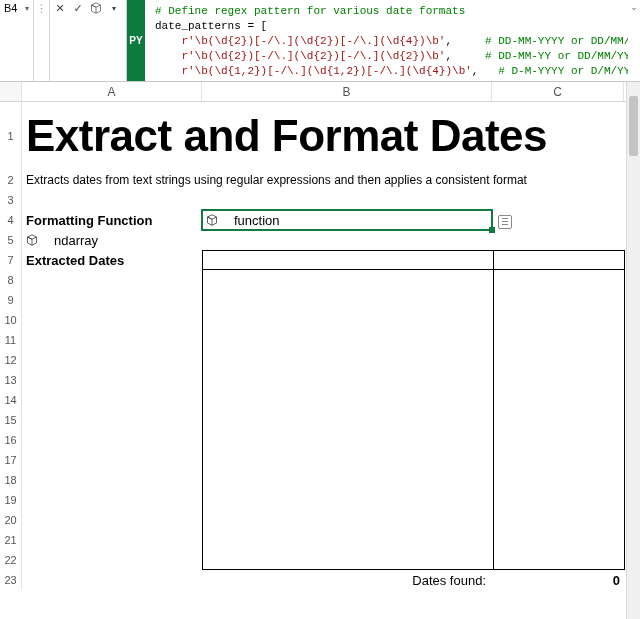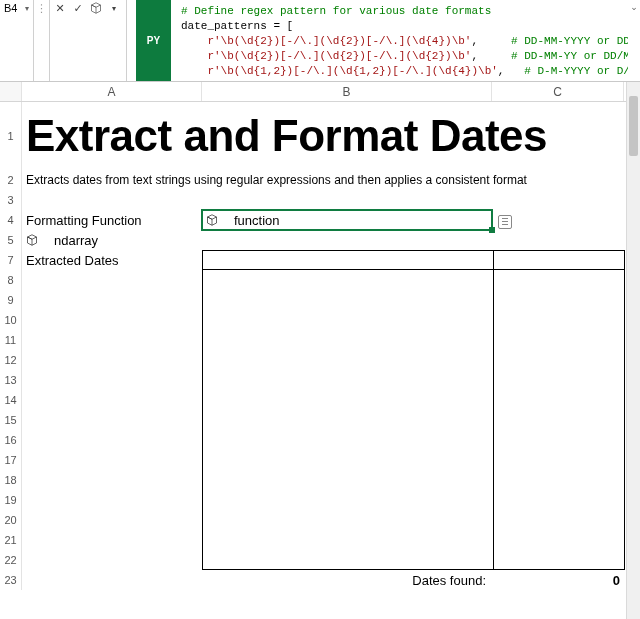--- a/index.html
+++ b/index.html
@@ -52,25 +52,25 @@
     gap: 6px;
     padding: 2px 6px 2px 4px;
     border-right: 1px solid #d0d0d0;
   }
   .fb-icn { width: 12px; height: 12px; display: flex; align-items: center; justify-content: center; font-size: 11px; color: #444; }
   .py-badge {
     background: #0d7b3e;
     color: #fff;
     font-size: 10px;
     font-weight: 600;
-    width: 35px;
+    width: 18px;
     display: flex;
     align-items: center;
     justify-content: center;
-    margin: 0 2px 0 9px;
+    margin: 0 2px 0 0;
   }
   .code-area {
     flex: 1;
     font-family: Consolas, "Courier New", monospace;
     font-size: 11px;
     line-height: 15px;
     white-space: pre;
     color: #000;
     padding: 4px 8px;
     overflow: hidden;
@@ -163,21 +163,21 @@
     font-size: 44px;
     font-weight: 700;
     letter-spacing: -0.5px;
     line-height: 1;
     color: #000;
   }
   .subtitle {
     font-size: 12px;
     color: #000;
   }
-  .label { font-weight: 400; }
+  .label { font-weight: 700; }
 
   
   .sel {
     outline: 2px solid #107c41;
     outline-offset: -1px;
     position: relative;
     z-index: 2;
   }
   .sel::after {
     content: "";

